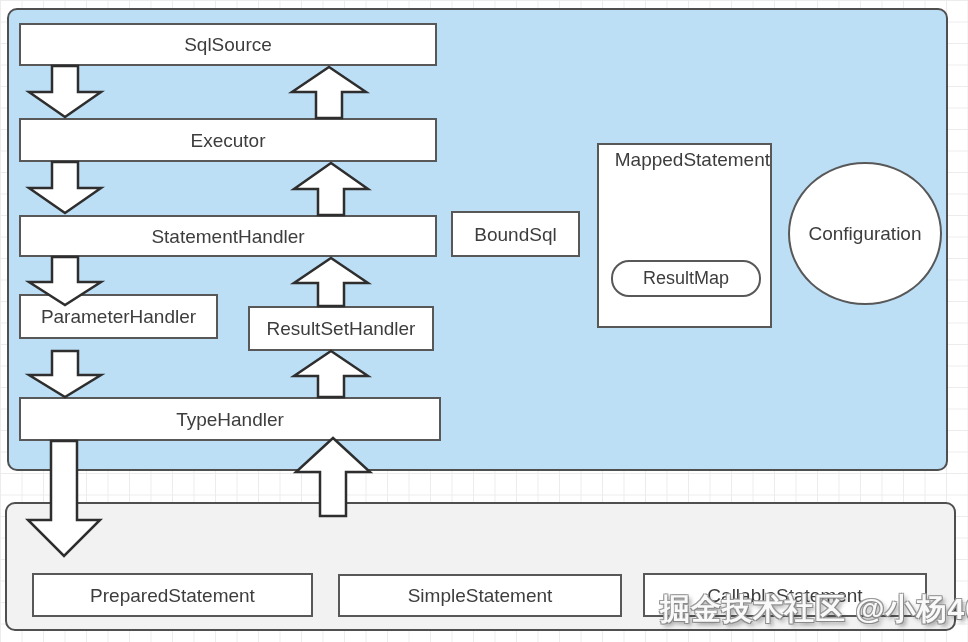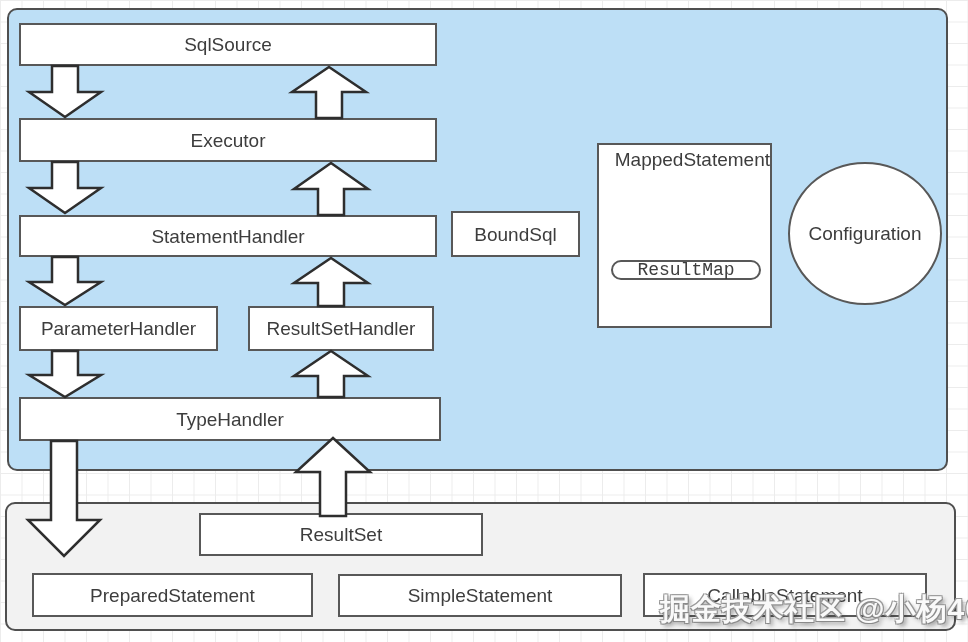--- a/index.html
+++ b/index.html
@@ -64,32 +64,31 @@
 
 <div class="canvas">
 
   <div class="panel panel-blue"></div>
   <div class="panel panel-gray"></div>
 
   <div class="node" style="left:19px;top:23px;width:418px;height:43px;">SqlSource</div>
   <div class="node" style="left:19px;top:118px;width:418px;height:44px;">Executor</div>
   <div class="node" style="left:19px;top:215px;width:418px;height:42px;">StatementHandler</div>
   <div class="node" style="left:451px;top:211px;width:129px;height:46px;">BoundSql</div>
-  <div class="node" style="left:19px;top:306px;width:199px;height:45px;">ParameterHandler</div>
+  <div class="node" style="left:19px;top:294px;width:199px;height:45px;">ParameterHandler</div>
   <div class="node" style="left:248px;top:306px;width:186px;height:45px;">ResultSetHandler</div>
   <div class="node" style="left:19px;top:397px;width:422px;height:44px;">TypeHandler</div>
 
   <div class="group" style="left:597px;top:143px;width:175px;height:185px;">
     <div class="group-title">MappedStatement</div>
-    <div class="pill" style="left:12px;top:115px;width:150px;height:20px;font-family:Liberation Mono, monospace;">ResultMap</div>
+    <div class="pill" style="left:12px;top:115px;width:150px;height:37px;">ResultMap</div>
   </div>
 
   <div class="ellipse" style="left:788px;top:162px;width:154px;height:143px;">Configuration</div>
 
-  <div class="node" style="left:199px;top:513px;width:284px;height:43px;">ResultSet</div>
   <div class="node" style="left:32px;top:573px;width:281px;height:44px;">PreparedStatement</div>
   <div class="node" style="left:338px;top:574px;width:284px;height:43px;">SimpleStatement</div>
   <div class="node" style="left:643px;top:573px;width:284px;height:44px;">CallableStatement</div>
 
   <svg class="arrows" width="968" height="642" viewBox="0 0 968 642">
 
     <polygon points="52,66 78,66 78,92 101,92 65,117 29,92 52,92"></polygon>
     <polygon points="52,162 78,162 78,188 101,188 65,213 29,188 52,188"></polygon>
     <polygon points="52,257 78,257 78,282 101,282 65,305 29,282 52,282"></polygon>
     <polygon points="52,351 78,351 78,375 101,375 65,397 29,375 52,375"></polygon>

